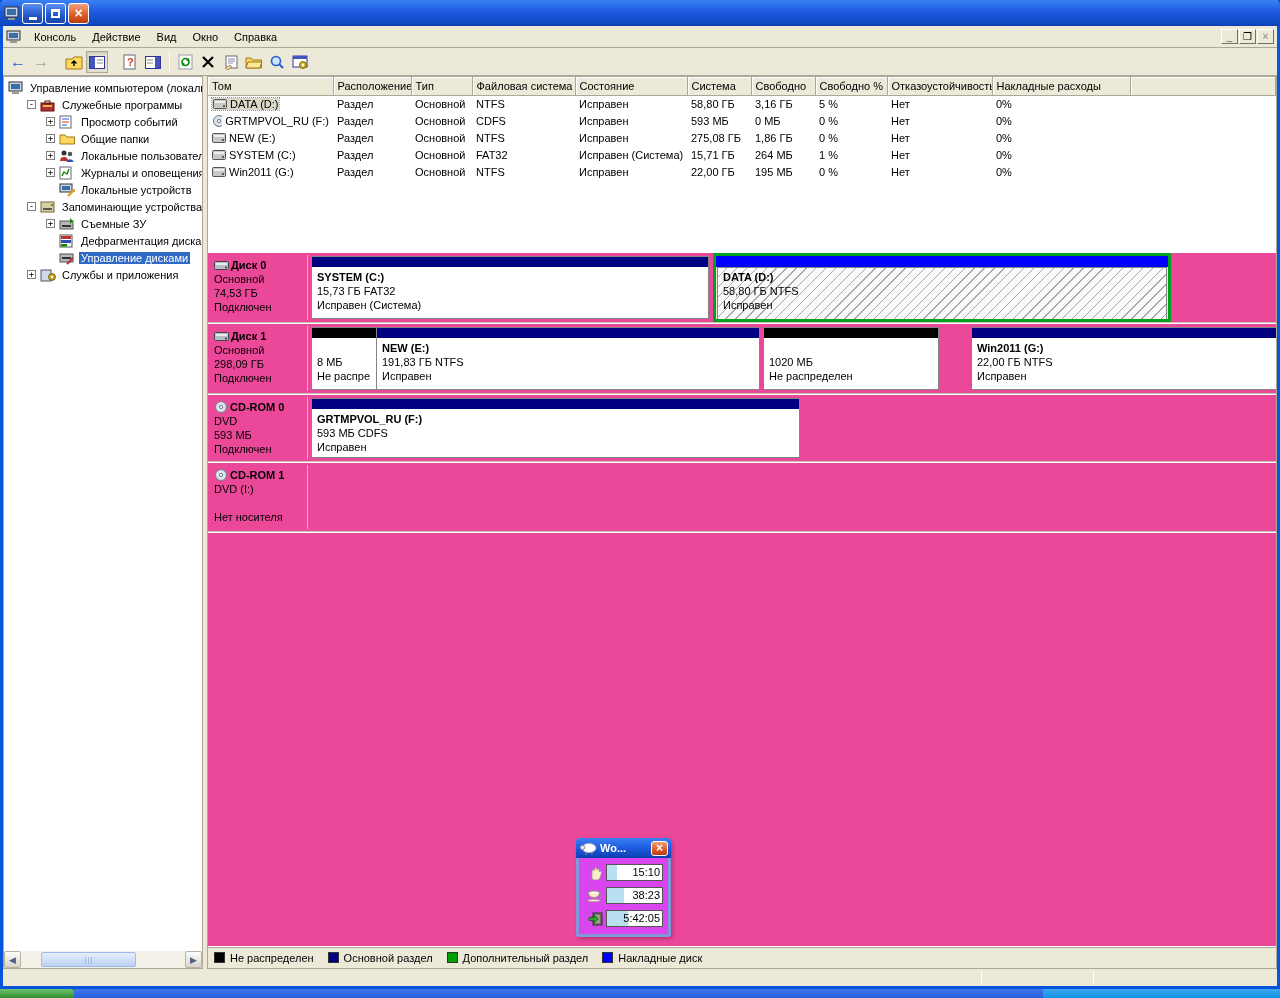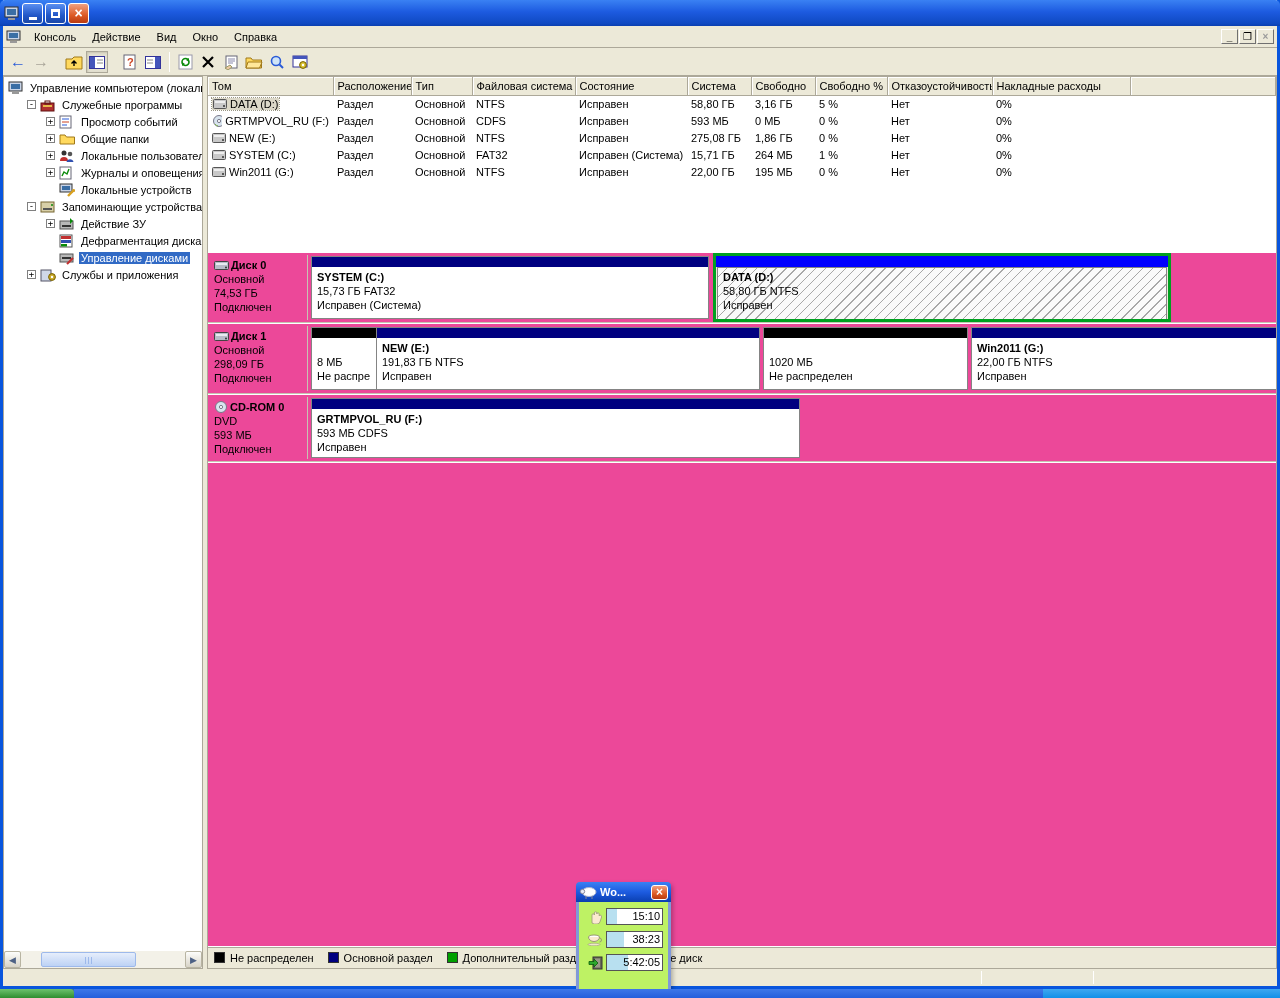--- a/index.html
+++ b/index.html
@@ -101,23 +101,23 @@
             display:flex; align-items:center; padding-left:6px; gap:14px; }
   .leg-item { display:flex; align-items:center; gap:5px; }
   .leg-sq { width:11px; height:11px; border:1px solid #333; }
   .lg-black{background:#000;} .lg-navy{background:#000080;} .lg-green{background:#00A000;} .lg-blue{background:#0000FF;}
 
   
   .statusbar { position:absolute; left:0; bottom:0; width:1274px; height:17px; background:#ECE9D8; }
   .sb-div { position:absolute; top:2px; bottom:2px; width:1px; background:#ACA899; border-right:1px solid #fff; }
 
   
-  .timerwin { position:absolute; left:576px; top:882px; width:95px; height:117px;
+  .timerwin { position:absolute; left:576px; top:838px; width:95px; height:99px;
               border:3px solid #8199D8; border-top:none; border-radius:5px 5px 3px 3px;
-              background:#bef264; box-shadow:2px 2px 4px rgba(0,0,0,.25); }
+              background:#d946ef; box-shadow:2px 2px 4px rgba(0,0,0,.25); }
   .timerwin .ttl { height:20px; border-radius:4px 4px 0 0; margin:0 -3px;
                    background:linear-gradient(180deg,#3A81F3 0%,#1D5BE0 50%,#0A3FB0 100%);
                    display:flex; align-items:center; padding:0 3px; }
   .timerwin .ttl .ttxt { color:#fff; font-weight:bold; flex:1; margin-left:3px; }
   .timerwin .closebtn { width:17px; height:15px; border:1px solid #fff; border-radius:3px;
                         background:linear-gradient(180deg,#F0A080,#DD5A24 60%,#B83A10);
                         color:#fff; font-weight:bold; font-size:12px; display:flex; align-items:center; justify-content:center; }
   .trow { display:flex; align-items:center; margin:6px 5px 0 5px; height:17px; }
   .trow .ic { width:22px; flex:none; display:flex; justify-content:center; }
   .tfield { flex:1; height:17px; border:1px solid #555; background:#fff; position:relative; }
@@ -347,21 +347,21 @@
           </div>
           <div class="tree-row indent2">
             <span class="expander">+</span>
             <span class="ticon">
                 <svg width="16" height="14">
                   <rect x="1" y="4" width="13" height="8" fill="#B8B8B8" stroke="#555"></rect>
                   <rect x="3" y="8" width="9" height="2" fill="#333"></rect>
                   <path d="M11 1 l3 3 -3 3 z" fill="#0A8A0A"></path>
                 </svg>
               </span>
-            <span class="tree-label">Действие ЗУ</span>
+            <span class="tree-label">Съемные ЗУ</span>
           </div>
           <div class="tree-row indent2">
             <span class="stub"></span>
             <span class="ticon">
                 <svg width="14" height="14">
                   <rect x="1" y="1" width="12" height="12" fill="#fff" stroke="#555"></rect>
                   <rect x="2" y="2" width="10" height="3" fill="#C03030"></rect>
                   <rect x="2" y="6" width="10" height="3" fill="#3050B0"></rect>
                   <rect x="2" y="10" width="6" height="2.5" fill="#0A8A0A"></rect>
                 </svg>
@@ -583,21 +583,21 @@
             </div>
             <div class="seg-area">
               <div class="seg unalloc" style="left:0;width:80px">
                 <div class="strip black"></div>
                 <div class="seg-text"><span>8 МБ</span><br><span>Не распре</span></div>
               </div>
               <div class="seg" style="left:65px;width:384px">
                 <div class="strip navy"></div>
                 <div class="seg-text"><b>NEW (E:)</b><span>191,83 ГБ NTFS</span><br><span>Исправен</span></div>
               </div>
-              <div class="seg unalloc" style="left:452px;width:205px">
+              <div class="seg unalloc" style="left:452px;width:176px">
                 <div class="strip black"></div>
                 <div class="seg-text"><span>1020 МБ</span><br><span>Не распределен</span></div>
               </div>
               <div class="seg" style="left:660px;width:307px">
                 <div class="strip navy"></div>
                 <div class="seg-text"><b>Win2011 (G:)</b><span>22,00 ГБ NTFS</span><br><span>Исправен</span></div>
               </div>
             </div>
           </div>
 
@@ -615,20 +615,34 @@
               <div>Подключен</div>
             </div>
             <div class="seg-area">
               <div class="seg" style="left:0;width:489px;height:60px">
                 <div class="strip navy"></div>
                 <div class="seg-text"><b>GRTMPVOL_RU (F:)</b><span>593 МБ CDFS</span><br><span>Исправен</span></div>
               </div>
             </div>
           </div>
 
+          <div class="disk-row" style="height:70px">
+            <div class="disk-label">
+              <div class="dname">
+                  <svg width="14" height="12">
+                    <circle cx="7" cy="6" r="5.5" fill="#D8E4EE" stroke="#778"></circle>
+                    <circle cx="7" cy="6" r="1.6" fill="#fff" stroke="#778"></circle>
+                  </svg>
+                  <span>CD-ROM 1</span>
+                </div>
+              <div>DVD (I:)</div>
+              <div>&nbsp;</div>
+              <div>Нет носителя</div>
+            </div>
+          </div>
         </div>
 
         <div class="legend">
           <span class="leg-item">
               <span class="leg-sq lg-black"></span>
               <span>Не распределен</span>
             </span>
           <span class="leg-item">
               <span class="leg-sq lg-navy"></span>
               <span>Основной раздел</span>

